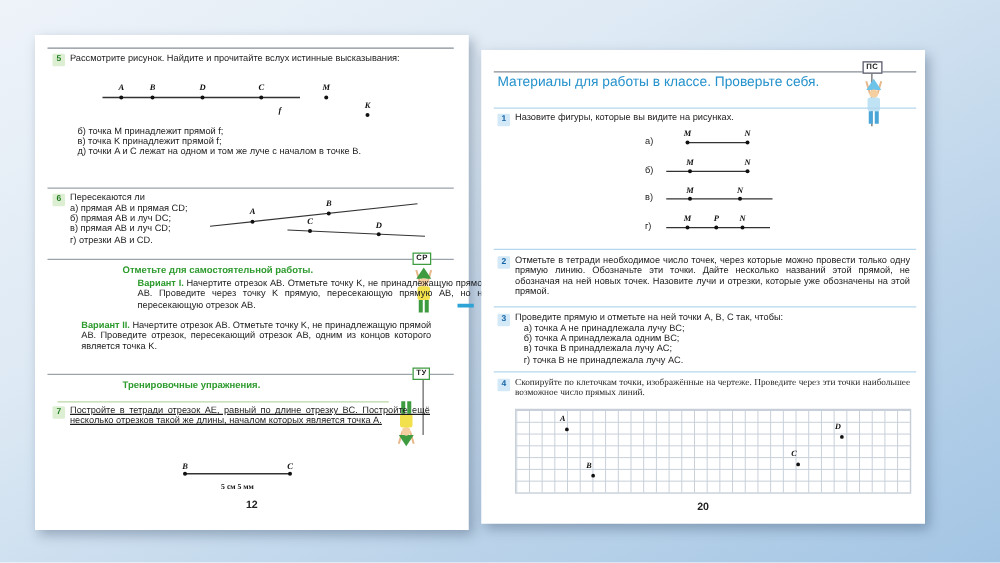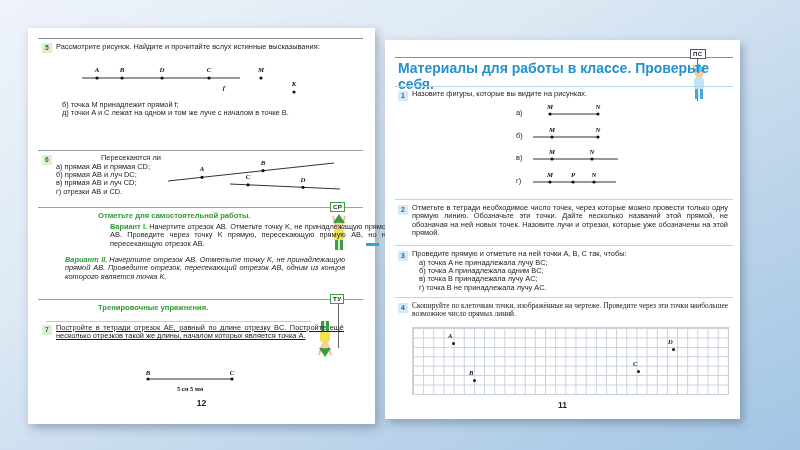--- a/index.html
+++ b/index.html
@@ -15,21 +15,21 @@
   .items{font-size:7.4px;line-height:8.2px;color:#1c1c1c;}
   .sep{position:absolute;height:1px;background:#9aa3ab;}
   .sep.dark{background:#868e96;}
   .sep.blue{background:#b5d8ee;}
   .sep.green{background:#b9d8a6;}
   .numbox{position:absolute;width:10px;height:10px;text-align:center;font-weight:bold;
           font-size:6.8px;line-height:10px;border-radius:1px;}
   .numbox.g{background:#ddefd2;color:#1e7a1e;}
   .numbox.b{background:#d3e9f7;color:#1565a8;}
   .ghead{color:#2e9b2e;font-weight:bold;font-size:7.6px;}
-  .bhead{color:#2592cc;font-weight:bold;font-size:14px;}
+  .bhead{color:#2592cc;font-weight:normal;font-size:11px;}
   .vlabel{color:#2e9b2e;font-weight:bold;margin-right:2px;}
   .badge{position:absolute;background:#fff;border:1px solid #3f9b3f;font-weight:bold;
          font-size:6.2px;line-height:7.5px;padding:0 2px;color:#222;letter-spacing:.4px;}
   .badge.dark{border-color:#556;}
   .pole{position:absolute;width:1px;background:#666;}
   .pagenum{position:absolute;left:0;width:100%;text-align:center;font-weight:bold;
            font-size:8.5px;color:#222;}
   .figlabel{position:absolute;font-size:7.4px;color:#1c1c1c;}
   svg text{font-family:"Liberation Serif",serif;font-style:italic;font-weight:bold;
            font-size:6.8px;fill:#111;}
@@ -62,27 +62,28 @@
     <text x="135" y="10" text-anchor="middle">C</text>
     <text x="150" y="28" text-anchor="middle">f</text>
     <circle cx="187" cy="16" r="1.6" fill="#111"></circle>
     <text x="187" y="10" text-anchor="middle">M</text>
     <circle cx="220" cy="30" r="1.6" fill="#111"></circle>
     <text x="220" y="24" text-anchor="middle">K</text>
   </svg>
 
   <div class="abs items" style="left:34px;top:73px;width:300px;">
     <div>б) точка M принадлежит прямой f;</div>
+    <div>в) точка K принадлежит прямой f;</div>
     <div>д) точки A и C лежат на одном и том же луче с началом в точке B.</div>
   </div>
 
   <div class="sep" style="left:10px;top:122px;width:325px;"></div>
 
   <div class="numbox g" style="left:14px;top:127px;">6</div>
-  <div class="abs t" style="left:28px;top:126px;margin-left:45px;">Пересекаются ли</div>
+  <div class="abs t" style="left:28px;top:126px;">Пересекаются ли</div>
   <div class="abs items" style="left:28px;top:135px;width:120px;">
     <div>а) прямая AB и прямая CD;</div>
     <div>б) прямая AB и луч DC;</div>
     <div>в) прямая AB и луч CD;</div>
     <div>г) отрезки AB и CD.</div>
   </div>
 
   <svg class="abs" style="left:136px;top:128px;" width="184" height="54" viewBox="0 0 184 54">
     <line x1="4" y1="25" x2="170" y2="7" stroke="#333" stroke-width="1"></line>
     <line x1="66" y1="28" x2="176" y2="33" stroke="#333" stroke-width="1"></line>
@@ -105,21 +106,21 @@
     <line x1="17" y1="3" x2="14" y2="13" stroke="#e8b88a" stroke-width="1.6"></line>
     <polygon points="11,1 5,10 17,10" fill="#3f9b3f"></polygon>
     <circle cx="11" cy="13" r="3.5" fill="#f6cfa0"></circle>
     <rect x="6" y="16" width="10" height="11" rx="2" fill="#f2e14c"></rect>
     <rect x="7" y="27" width="3.2" height="10" fill="#3f9b3f"></rect>
     <rect x="11.8" y="27" width="3.2" height="10" fill="#3f9b3f"></rect>
   </svg>
   <div class="abs t just" style="left:37px;top:195px;width:280px;margin-left:45px;">
     <span class="vlabel">Вариант I.</span><span>Начертите отрезок AB. Отметьте точку K, не принадлежащую прямой AB. Проведите через точку K прямую, пересекающую прямую AB, но не пересекающую отрезок AB.</span>
   </div>
-  <div class="abs t just" style="left:37px;top:228px;width:280px;font-style:italic;">
+  <div class="abs t just" style="left:37px;top:228px;width:280px;">
     <span class="vlabel">Вариант II.</span><span>Начертите отрезок AB. Отметьте точку K, не принадлежащую прямой AB. Проведите отрезок, пересекающий отрезок AB, одним из концов которого является точка K.</span>
   </div>
 
   <div class="sep" style="left:10px;top:271px;width:325px;"></div>
 
   <div class="abs ghead" style="left:70px;top:275px;">Тренировочные упражнения.</div>
   <div class="badge" style="left:302px;top:266px;">ТУ</div>
   <div class="pole" style="left:310px;top:276px;height:44px;"></div>
   <svg class="abs" style="left:286px;top:288px;transform:rotate(180deg);" width="22" height="42" viewBox="0 0 22 42">
     <line x1="5" y1="3" x2="8" y2="13" stroke="#e8b88a" stroke-width="1.6"></line>
@@ -233,14 +234,14 @@
     <span class="gp" style="left:35px;top:4px;">A</span>
     <div class="gd" style="left:39px;top:14px;"></div>
     <span class="gp" style="left:56px;top:41px;">B</span>
     <div class="gd" style="left:60px;top:51px;"></div>
     <span class="gp" style="left:220px;top:32px;">C</span>
     <div class="gd" style="left:224px;top:42px;"></div>
     <span class="gp" style="left:255px;top:10px;">D</span>
     <div class="gd" style="left:259px;top:20px;"></div>
   </div>
 
-  <div class="pagenum" style="top:360px;">11</div>
+  <div class="pagenum" style="top:360px;">20</div>
 </div>
 
 </body></html>

